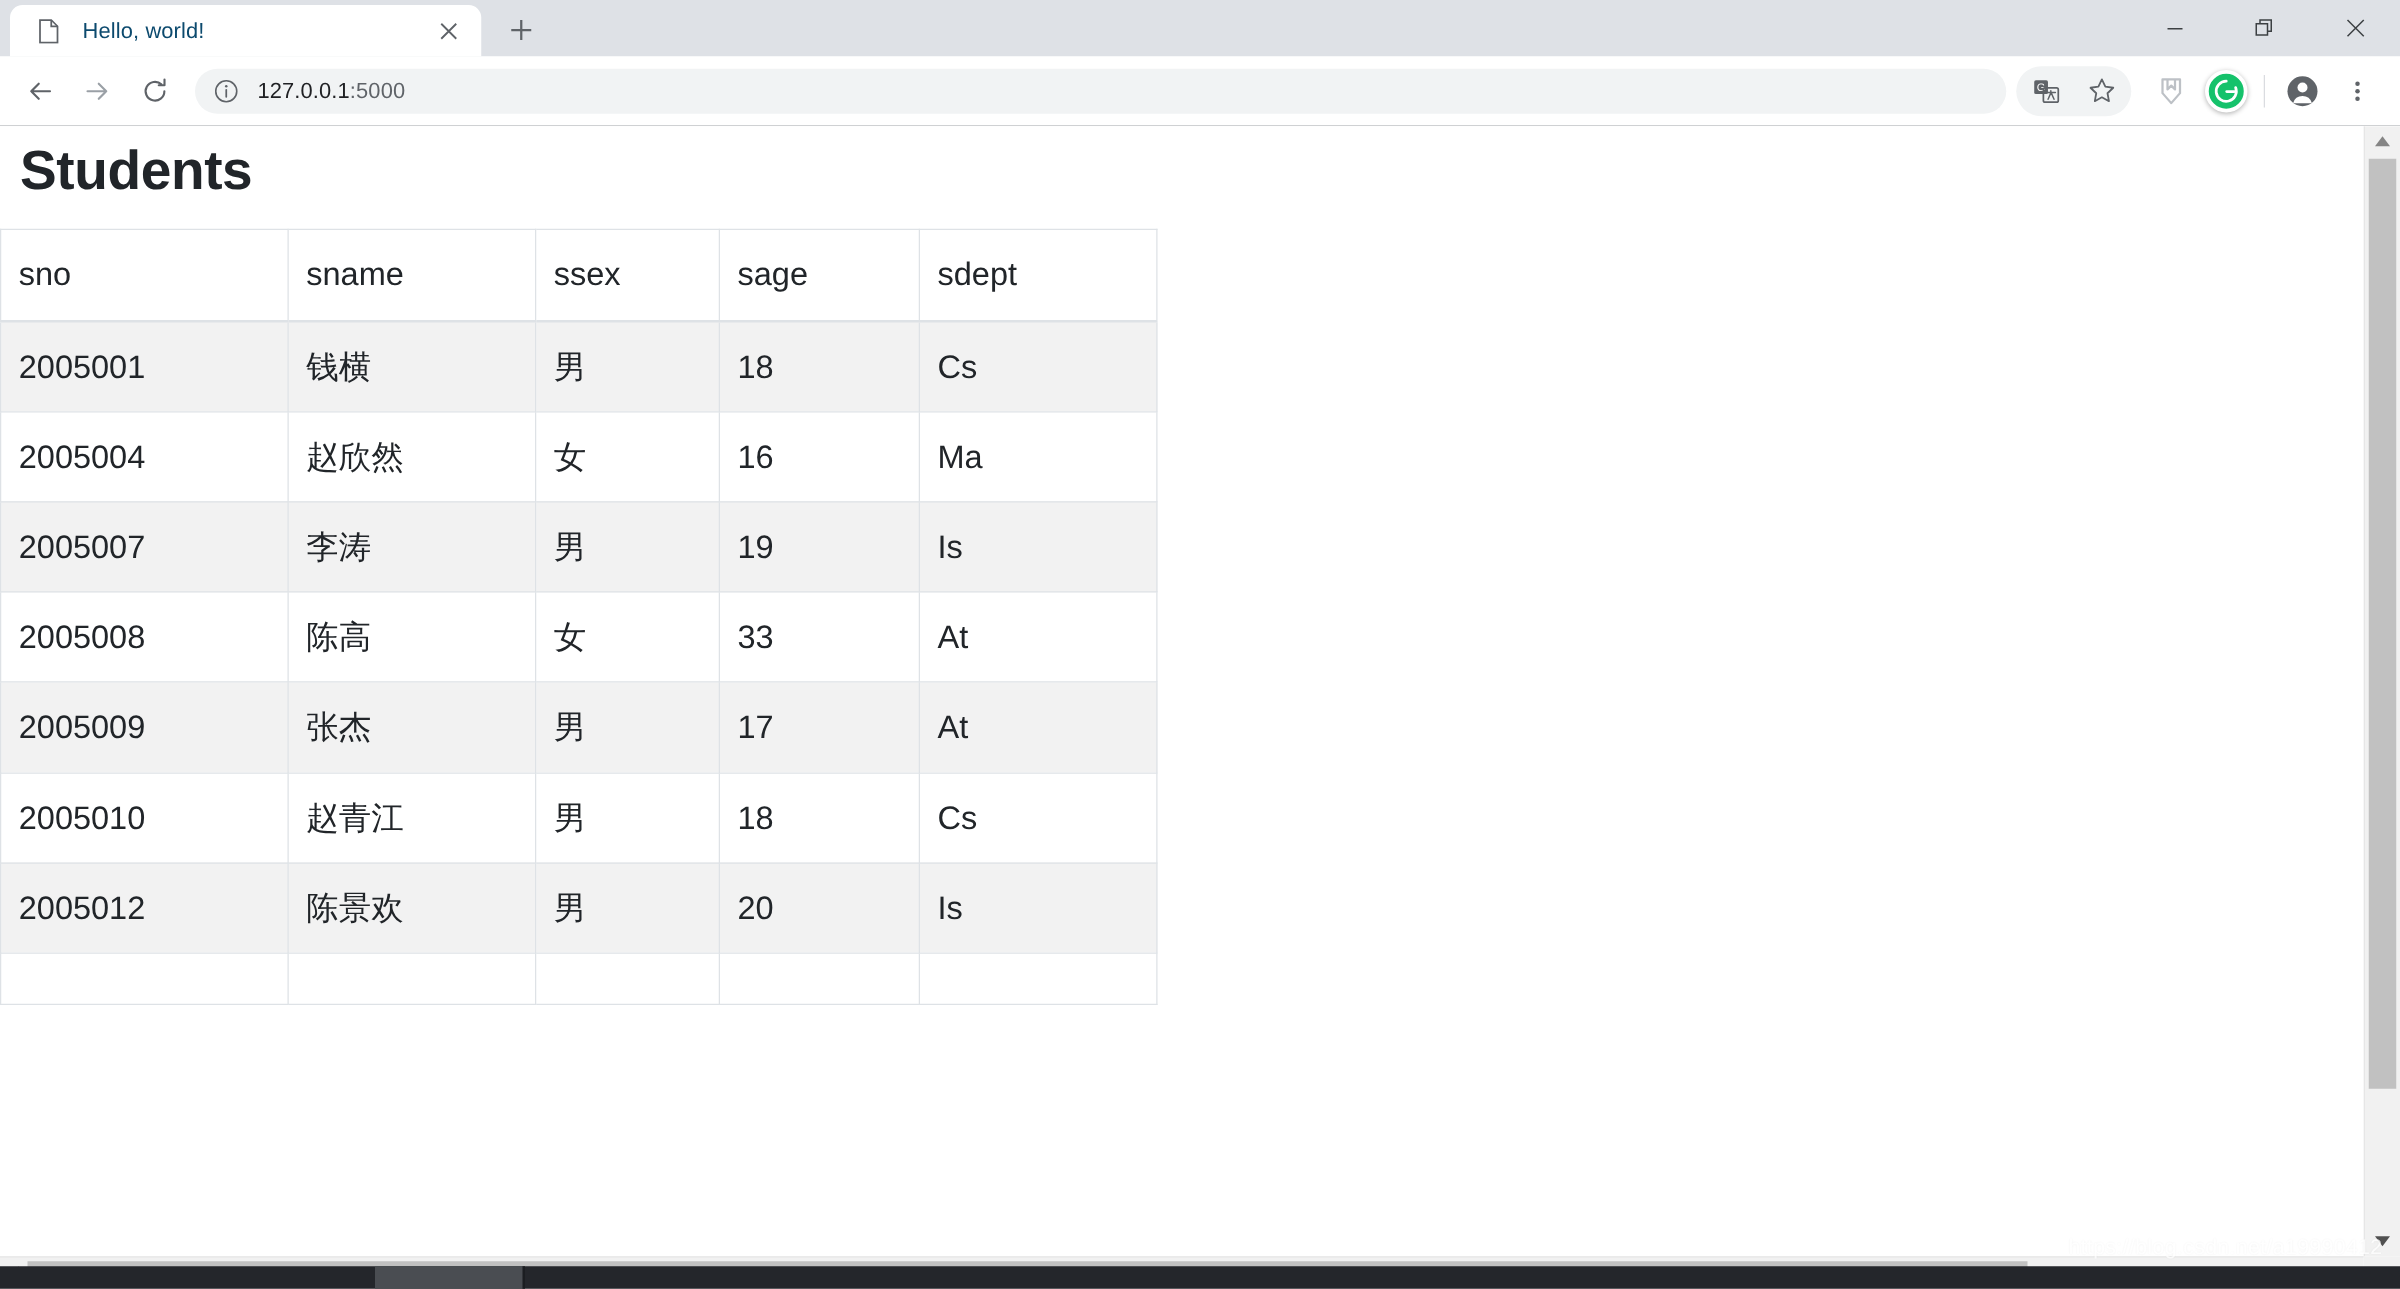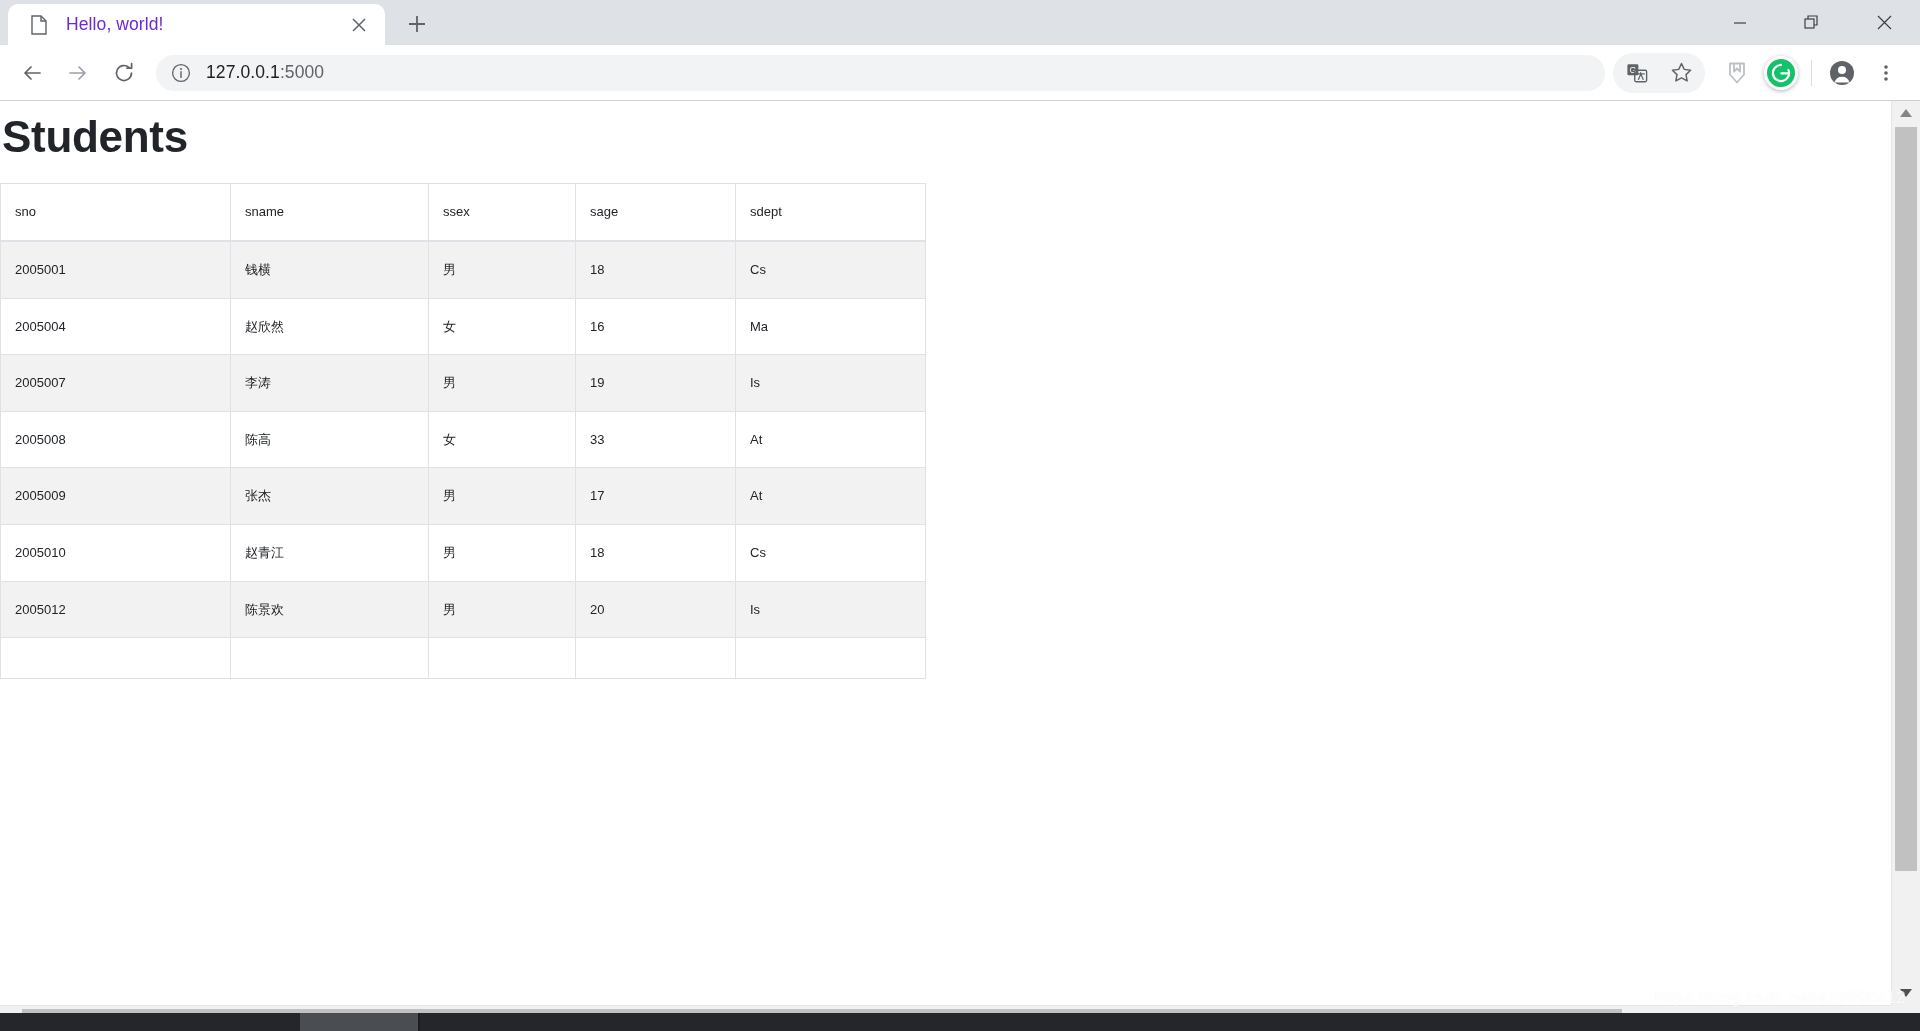--- a/index.html
+++ b/index.html
@@ -37,21 +37,21 @@
   }
   .tab-favicon {
     width: 18px; height: 20px;
     flex: 0 0 18px;
     margin-right: 18px;
     position: relative;
   }
   .tab-title {
     flex: 1 1 auto;
     font-size: 17.5px;
-    color: #6d28d9;
+    color: #0c4a6e;
     white-space: nowrap;
     overflow: hidden;
     text-overflow: ellipsis;
     letter-spacing: .1px;
   }
   .tab-close {
     width: 28px; height: 28px;
     flex: 0 0 28px;
     display: flex; align-items: center; justify-content: center;
     border-radius: 50%;
@@ -153,29 +153,29 @@
     overflow: hidden;
     background: #fff;
   }
   .page-inner { padding: 0; }
 
   h1.page-title {
     font-size: 44px;
     font-weight: 700;
     color: #212529;
     margin: 12px 0 22px 0;
-    padding-left: 2px;
+    padding-left: 16px;
     line-height: 1.1;
     letter-spacing: -.3px;
   }
 
   table.students {
     border-collapse: collapse;
     width: 925px;
-    font-size: 13px;
+    font-size: 26px;
     color: #212529;
     table-layout: fixed;
   }
   table.students th,
   table.students td {
     border: 1px solid #dee2e6;
     padding: 20px 14px;
     text-align: left;
     font-weight: 400;
     vertical-align: middle;

